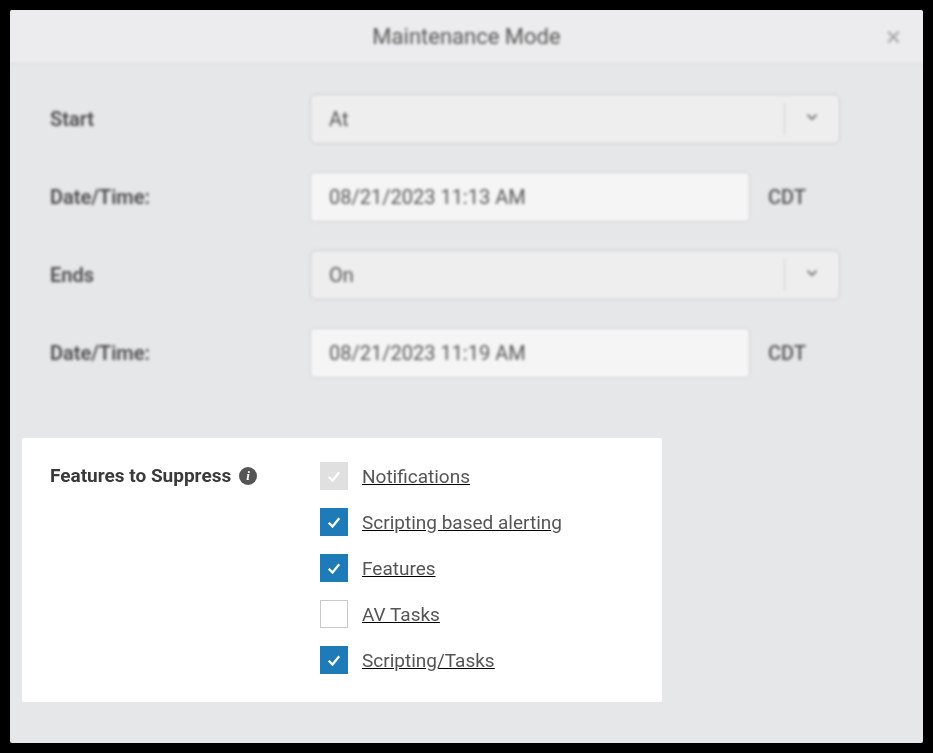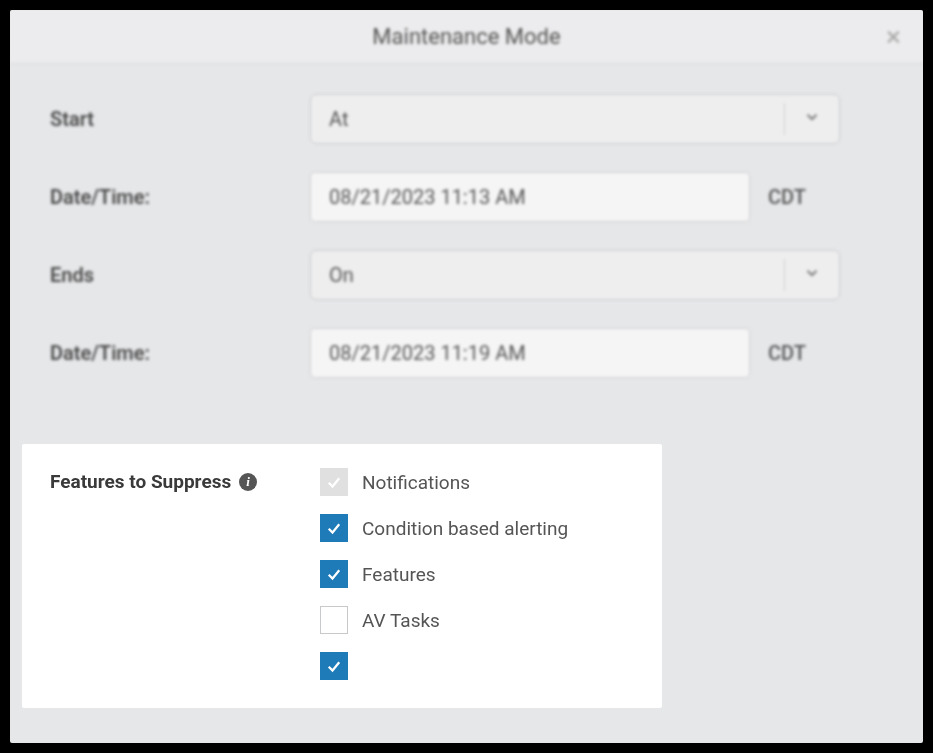--- a/index.html
+++ b/index.html
@@ -111,21 +111,21 @@
       cursor: text;
       width: 440px;
     }
     .tz-label {
       font-size: 20px;
       color: #555;
       font-weight: 500;
     }
     .suppress-panel {
       background: #fff;
-      margin: 28px 0 0 12px;
+      margin: 22px 0 0 12px;
       padding: 24px 28px 28px 28px;
       width: 640px;
       display: flex;
       align-items: flex-start;
       border-radius: 2px;
     }
     .suppress-label-wrap {
       display: flex;
       align-items: center;
       gap: 8px;
@@ -149,20 +149,21 @@
       font-size: 13px;
       font-weight: 700;
       font-style: italic;
       font-family: Georgia, serif;
       cursor: pointer;
     }
     .checkbox-list {
       display: flex;
       flex-direction: column;
       gap: 18px;
+      text-decoration: underline;
     }
     .checkbox-row {
       display: flex;
       align-items: center;
       gap: 14px;
     }
     .checkbox {
       width: 28px;
       height: 28px;
       border: 1px solid #c8c9cb;
@@ -271,37 +272,38 @@
             </svg>
           </div>
           <span class="checkbox-label">Notifications</span>
         </div>
         <div class="checkbox-row">
           <div class="checkbox checked">
             <svg viewBox="0 0 24 24">
               <polyline points="5 13 10 18 19 7"></polyline>
             </svg>
           </div>
-          <span class="checkbox-label">Condition based alerting</span>
+          <span class="checkbox-label">Scripting based alerting</span>
         </div>
         <div class="checkbox-row">
           <div class="checkbox checked">
             <svg viewBox="0 0 24 24">
               <polyline points="5 13 10 18 19 7"></polyline>
             </svg>
           </div>
           <span class="checkbox-label">Features</span>
         </div>
         <div class="checkbox-row">
           <div class="checkbox"></div>
           <span class="checkbox-label">AV Tasks</span>
         </div>
         <div class="checkbox-row">
           <div class="checkbox checked">
             <svg viewBox="0 0 24 24">
               <polyline points="5 13 10 18 19 7"></polyline>
             </svg>
           </div>
+          <span class="checkbox-label">Scripting/Tasks</span>
         </div>
       </div>
   </div>
 
 </div>
 
 </body></html>

